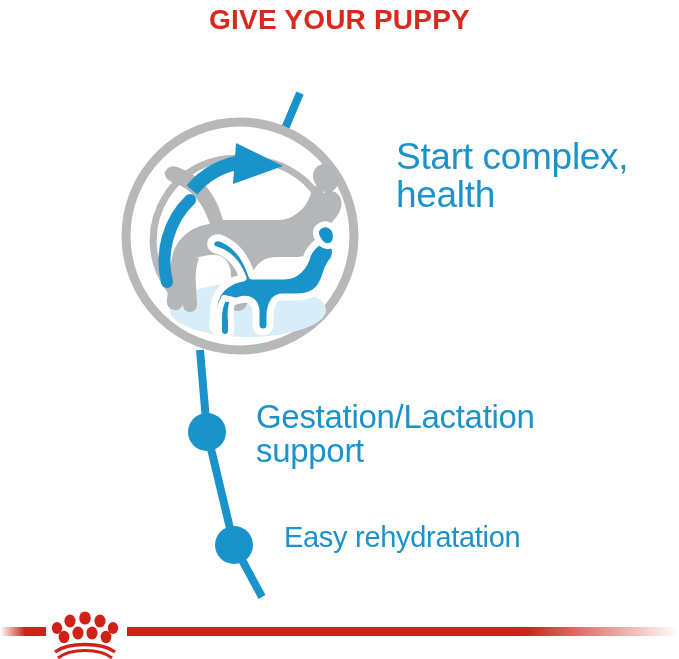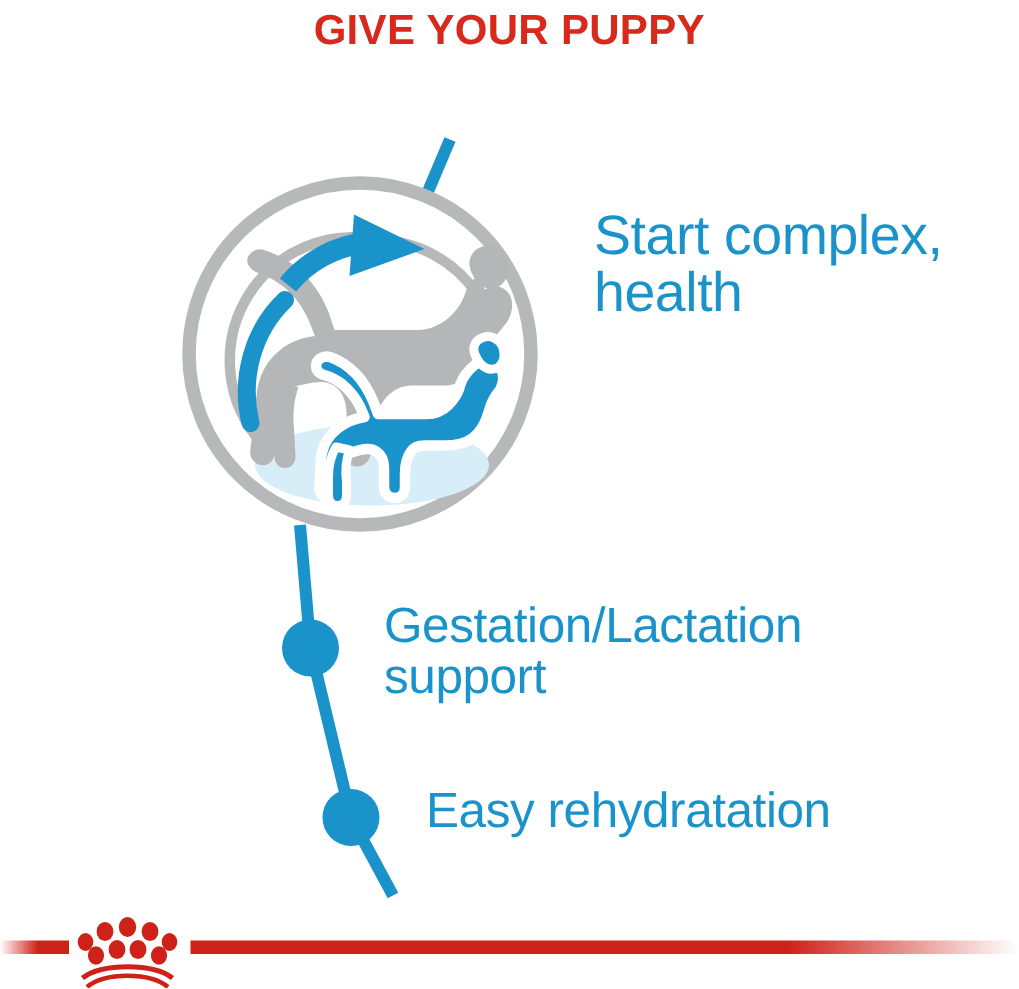--- a/index.html
+++ b/index.html
@@ -58,21 +58,21 @@
   .benefit-2 {
     left: 256px;
     top: 400px;
     width: 423px;
     font-size: 33px;
   }
   .benefit-3 {
     left: 284px;
     top: 523px;
     width: 395px;
-    font-size: 33px;
+    font-size: 29px;
   }
   .benefit span { display: block; white-space: nowrap; }
 
   
   .art-svg {
     position: absolute;
     left: 0;
     top: 0;
     width: 679px;
     height: 659px;

